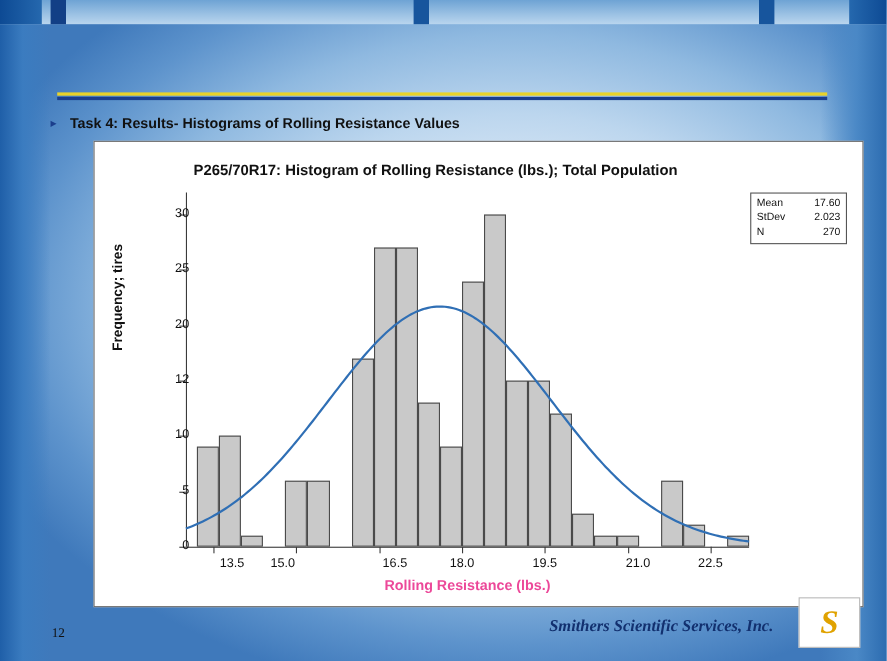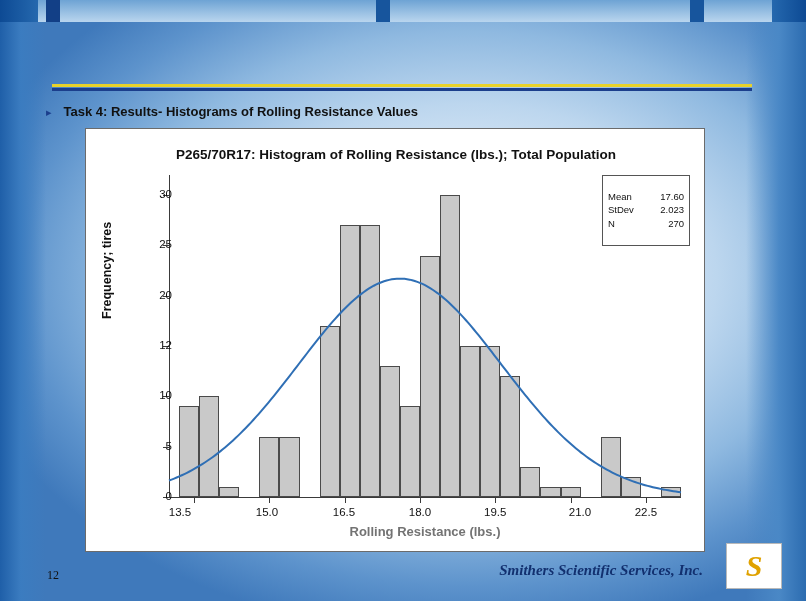--- a/index.html
+++ b/index.html
@@ -120,21 +120,21 @@
     font-size: 13px;
     font-weight: bold;
     color: #111111;
     line-height: 18px;
   }
 
   .chart-frame {
     position: absolute;
     left: 85px;
     top: 128px;
-    width: 620px;
+    width: 700px;
     height: 424px;
     background: #ffffff;
     border: 1px solid #6b6b6b;
     z-index: 5;
     box-sizing: border-box;
     text-decoration: underline;
   }
   .chart-title {
     position: absolute;
     top: 18px;
@@ -206,38 +206,38 @@
     white-space: nowrap;
   }
   .xtitle {
     position: absolute;
     top: 395px;
     left: 83px;
     width: 512px;
     text-align: center;
     font-size: 13px;
     font-weight: bold;
-    color: #737373;
+    color: #ec4899;
   }
   .bar {
     position: absolute;
     background: #c9c9c9;
     border: 1px solid #4a4a4a;
     box-sizing: border-box;
   }
   .stats-box {
     position: absolute;
     right: 14px;
     top: 46px;
     width: 86px;
     border: 1px solid #555;
     background: #fff;
     font-size: 9.5px;
     color: #111;
-    padding: 14px 0;
+    padding: 2px 0;
   }
   .stats-row {
     display: flex;
     justify-content: space-between;
     padding: 0.5px 5px;
     line-height: 12.5px;
   }
   .stats-row .k { text-align: left; }
   .stats-row .v { text-align: right; }
   .curve-svg {
@@ -335,25 +335,25 @@
         <div class="ylabel-val" style="top: 217.062px;">12</div>
         <div class="ytick" style="top: 166.75px;"></div>
         <div class="ylabel-val" style="top: 166.75px;">20</div>
         <div class="ytick" style="top: 116.438px;"></div>
         <div class="ylabel-val" style="top: 116.438px;">25</div>
         <div class="ytick" style="top: 66.125px;"></div>
         <div class="ylabel-val" style="top: 66.125px;">30</div>
       </div>
     <div id="xticks">
         <div class="xtick" style="left: 108.098px;"></div>
-        <div class="xlabel-val" style="left: 94px;">13.5</div>
+        <div class="xlabel-val" style="left: 125px;">13.5</div>
         <div class="xtick" style="left: 183.392px;"></div>
-        <div class="xlabel-val" style="left: 181px;">15.0</div>
+        <div class="xlabel-val" style="left: 171px;">15.0</div>
         <div class="xtick" style="left: 258.686px;"></div>
-        <div class="xlabel-val" style="left: 258px; text-align: center;">16.5</div>
+        <div class="xlabel-val" style="left: 273px; text-align: center;">16.5</div>
         <div class="xtick" style="left: 333.98px;"></div>
         <div class="xlabel-val" style="left: 333.98px;">18.0</div>
         <div class="xtick" style="left: 409.275px;"></div>
         <div class="xlabel-val" style="left: 409.275px;">19.5</div>
         <div class="xtick" style="left: 484.569px;"></div>
         <div class="xlabel-val" style="left: 494px; text-align: center;">21.0</div>
         <div class="xtick" style="left: 559.863px;"></div>
         <div class="xlabel-val" style="left: 559.863px;">22.5</div>
       </div>
     <div id="bars">

